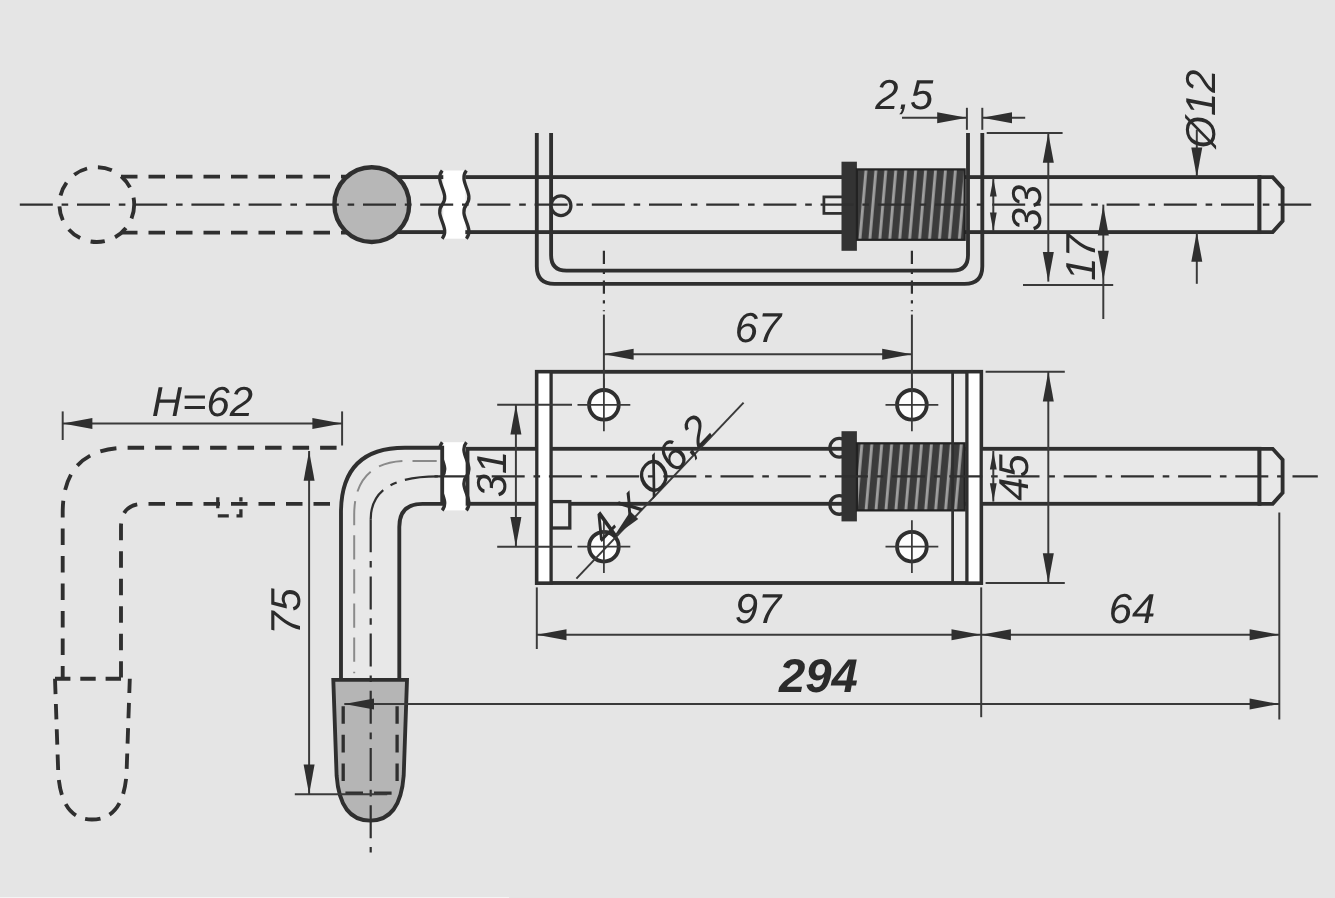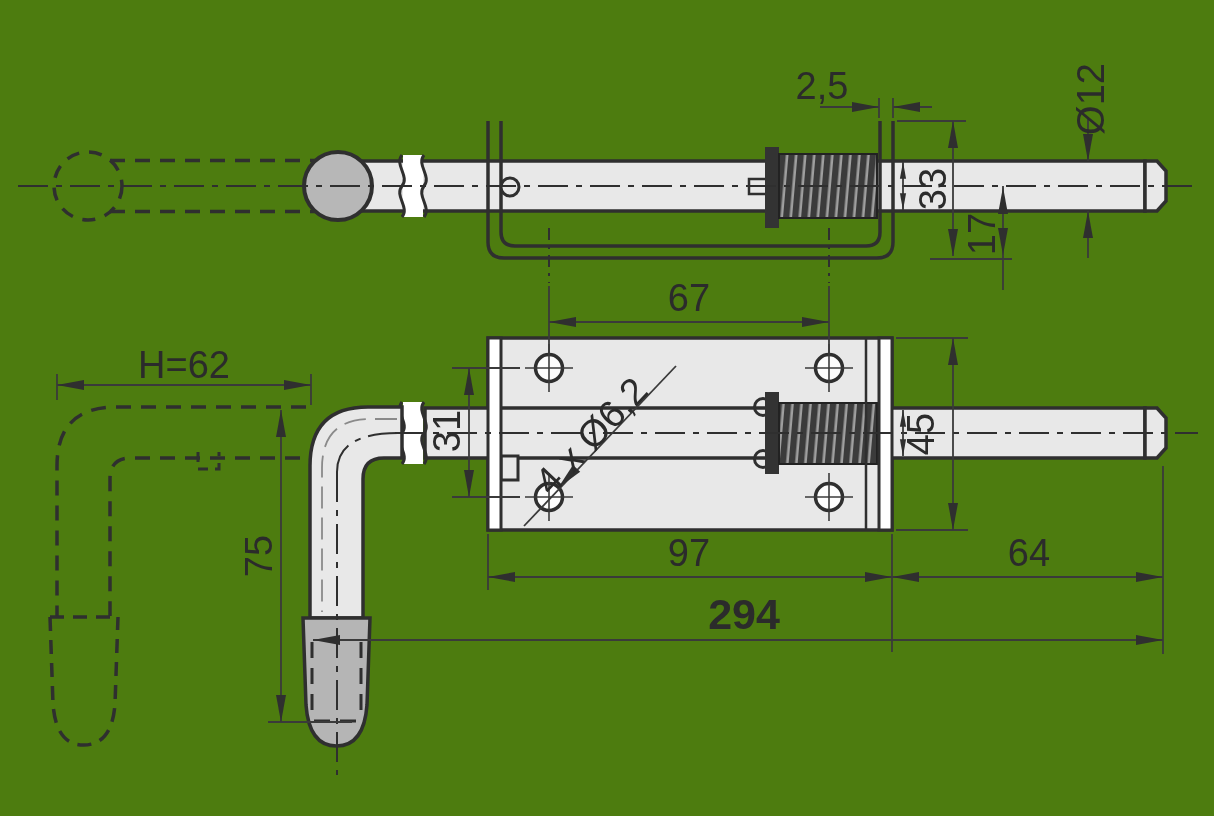--- a/index.html
+++ b/index.html
@@ -1,16 +1,16 @@
 <!DOCTYPE html>
 <html><head>
 <meta charset="utf-8">
 <style>
   html,body{margin:0;padding:0;background:#ffffff;}
-  .stage{width:1214px;height:816px;background:#4d7c0f;position:relative;overflow:hidden;}
+  .stage{width:1214px;height:816px;background:#e5e5e5;position:relative;overflow:hidden;font-style:italic;}
   svg{display:block;}
   text{font-family:"Liberation Sans", sans-serif;fill:#2b2b2b;font-size:38px;}
   text.bold{font-weight:bold;font-size:43px;}
   .outline{stroke:#2f2f2f;stroke-width:3.5;fill:none;}
   .dim{stroke:#3a3a3a;stroke-width:1.8;fill:none;}
   .thin{stroke:#3a3a3a;stroke-width:1.6;fill:none;}
   .center{stroke:#2f2f2f;stroke-width:2;fill:none;stroke-dasharray:30 8 6 8;}
   .hidden{stroke:#2f2f2f;stroke-width:3.5;fill:none;stroke-dasharray:15 10;}
 </style>
 </head>

